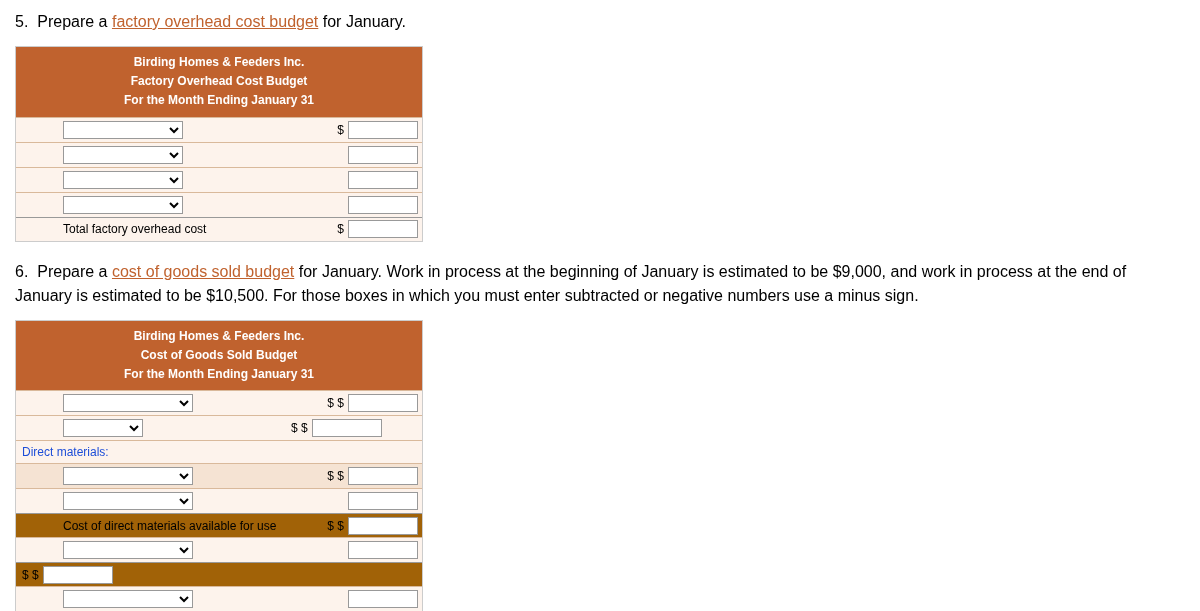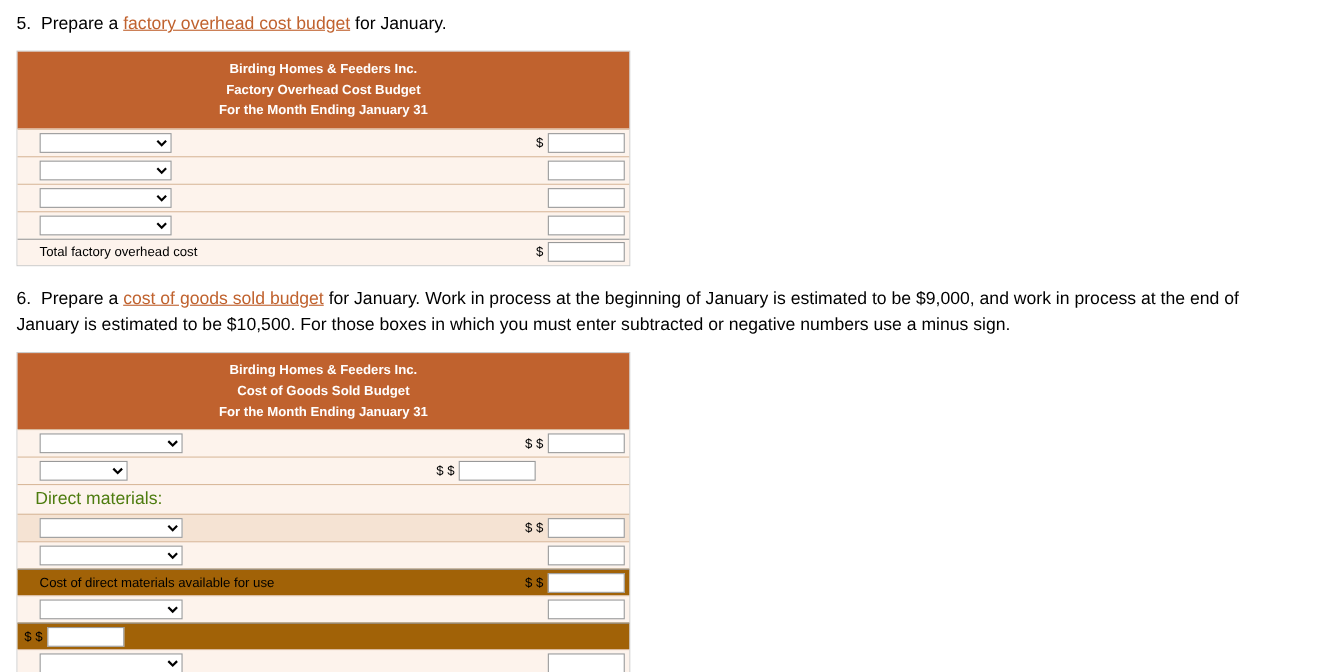--- a/index.html
+++ b/index.html
@@ -13,21 +13,21 @@
     .instruction {
       margin-bottom: 12px;
       font-size: 16px;
       line-height: 1.5;
     }
     .instruction a, .instruction span.link {
       color: #c0622e;
       text-decoration: underline;
     }
     .budget-table {
-      width: 558px;
+      width: 408px;
       border: 1px solid #ccc;
       margin-bottom: 18px;
       background: #fff;
     }
     .budget-header {
       background: #c0622e;
       color: #fff;
       text-align: center;
       padding: 6px 4px;
       font-weight: bold;
@@ -44,20 +44,21 @@
     .budget-row:nth-child(even) {
       background: #fdf3ec;
     }
     .budget-row.alt {
       background: #fdf3ec;
     }
     .row-label {
       flex: 1;
       padding: 3px 20px;
       font-size: 12px;
+      margin-left: 27px;
     }
     .row-label.indent {
       padding-left: 20px;
     }
     .row-input-area {
       display: flex;
       align-items: center;
       gap: 2px;
       padding: 2px 4px;
     }
@@ -83,26 +84,26 @@
     }
     .total-row {
       background: #a16207;
       font-weight: normal;
       border-top: 1px solid #999;
     }
     .total-row .row-label {
       font-weight: normal;
     }
     .section-label {
-      padding: 4px 16px;
-      font-size: 16px;
+      padding: 4px 6px;
+      font-size: 12px;
       background: #fdf3ec;
       border-top: 1px solid #d9b99b;
       font-weight: normal;
-      color: #4d7c0f;
+      color: #1d4ed8;
     }
     .row-flex {
       display: flex;
       align-items: center;
       width: 100%;
     }
   </style>
 </head>
 <body>
 

